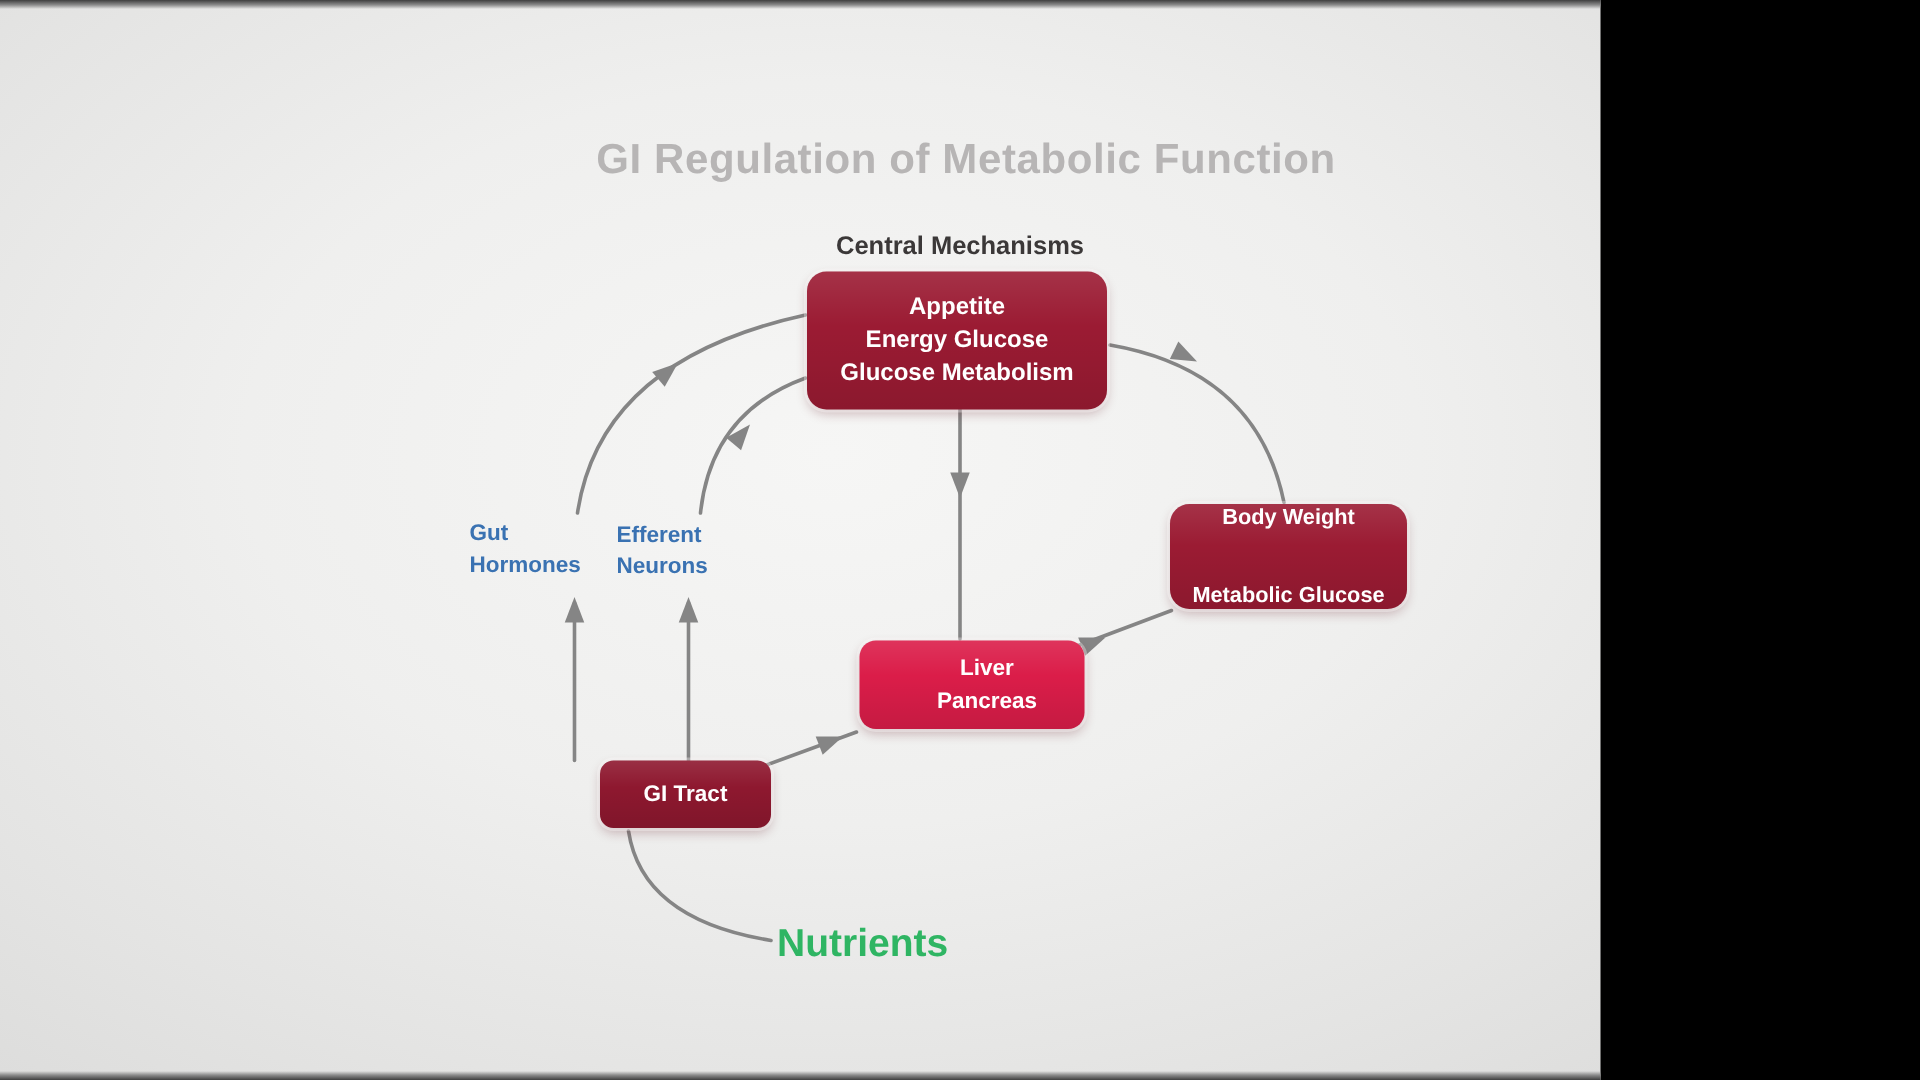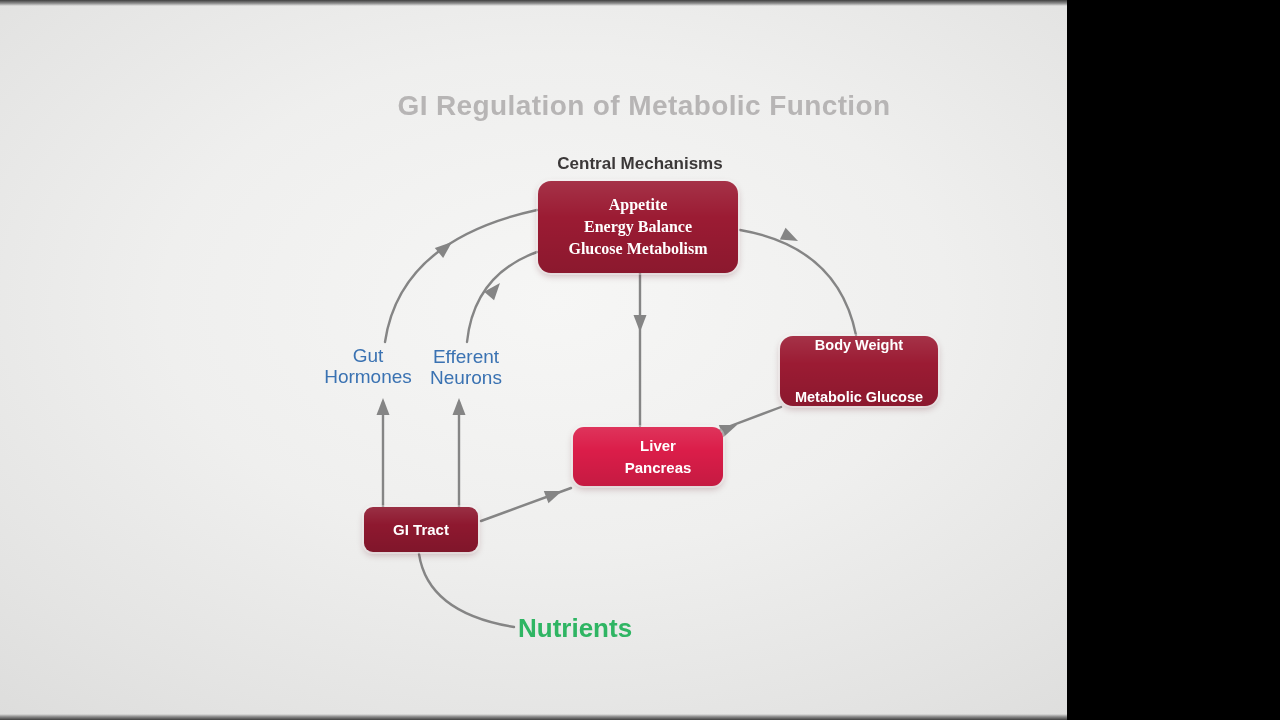--- a/index.html
+++ b/index.html
@@ -36,21 +36,21 @@
   .node::before {
     content:''; position:absolute; inset:0; border-radius:inherit; pointer-events:none;
     background:linear-gradient(180deg, rgba(255,255,255,0.10) 0%, rgba(255,255,255,0) 40%, rgba(0,0,0,0.10) 100%);
   }
   .node .ln { position:relative; }
   .node-appetite   { left:538px; top:181px; width:200px; height:92px; font-size:16px; line-height:22px; }
   .node-bodyweight { left:780px; top:336px; width:158px; height:70px; font-size:14.5px; line-height:22px; }
   .node-liver      { left:573px; top:427px; width:130px; height:59px; font-size:15px; line-height:22px; border-radius:11px;padding-left:20px; }
   .node-gitract    { left:364px; top:507px; width:114px; height:45px; font-size:15px; border-radius:9px; }
 
-  .side-label { position:absolute; width:110px; text-align:center; font-weight:normal; font-size:19px; line-height:21px; }
+  .side-label { position:absolute; width:110px; text-align:left; font-weight:bold; font-size:15px; line-height:21px; }
   .label-gut      { left:313px; top:345px; }
   .label-efferent { left:411px; top:346px; }
   .label-nutrients{ position:absolute; left:518px; top:613px; font-weight:bold; font-size:26px; }
 </style>
 </head>
 <body>
 
 <div class="stage">
 
   <div class="letterbox top"></div>
@@ -81,37 +81,37 @@
 
     <path class="flow" d="M383,507 L383,402"></path>
     <path class="head" d="M0,0 L-17,-6.5 L-17,6.5 Z" transform="translate(383,398) rotate(-90)"></path>
 
     <path class="flow" d="M459,507 L459,402"></path>
     <path class="head" d="M0,0 L-17,-6.5 L-17,6.5 Z" transform="translate(459,398) rotate(-90)"></path>
 
     <path class="flow" d="M419,554 Q428,613 514,627"></path>
   </svg>
 
-  <div class="node node-appetite" style="background: rgb(155, 27, 51); font-family: Liberation Serif, serif;">
+  <div class="node node-appetite" style="background: rgb(155, 27, 51);">
     <div class="ln">Appetite</div>
-    <div class="ln">Energy Balance</div>
+    <div class="ln">Energy Glucose</div>
     <div class="ln">Glucose Metabolism</div>
   </div>
 
   <div class="node node-bodyweight" style="background: rgb(155, 27, 51); gap: 30px;">
     <div class="ln">Body Weight</div>
     <div class="ln">Metabolic Glucose</div>
   </div>
 
   <div class="node node-liver" style="background: rgb(219, 29, 73);">
     <div class="ln">Liver</div>
     <div class="ln">Pancreas</div>
   </div>
 
-  <div class="node node-gitract" style="background: rgb(142, 24, 47);">
+  <div class="node node-gitract" style="background: rgb(142, 24, 47); margin-left: 36px;">
     <div class="ln">GI Tract</div>
   </div>
 
   <div class="side-label label-gut" style="color: rgb(58, 114, 178);">
     <div>Gut</div>
     <div>Hormones</div>
   </div>
 
   <div class="side-label label-efferent" style="color: rgb(58, 114, 178);">
     <div>Efferent</div>

